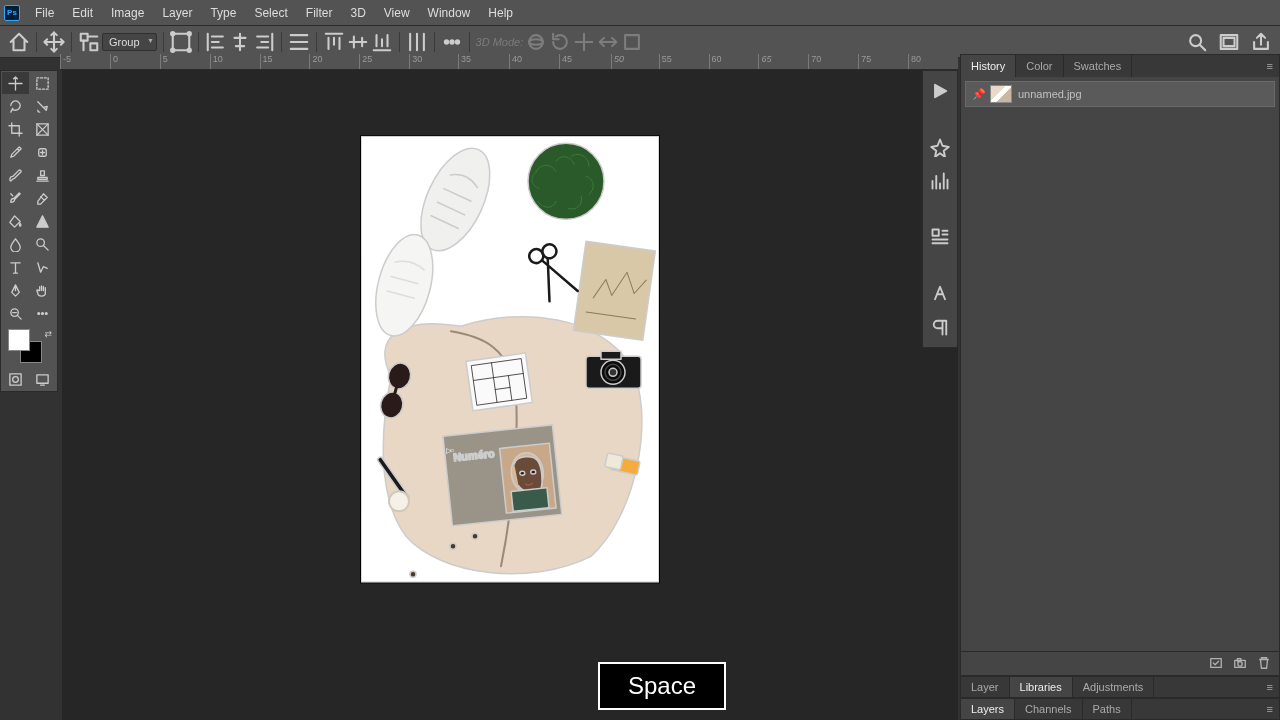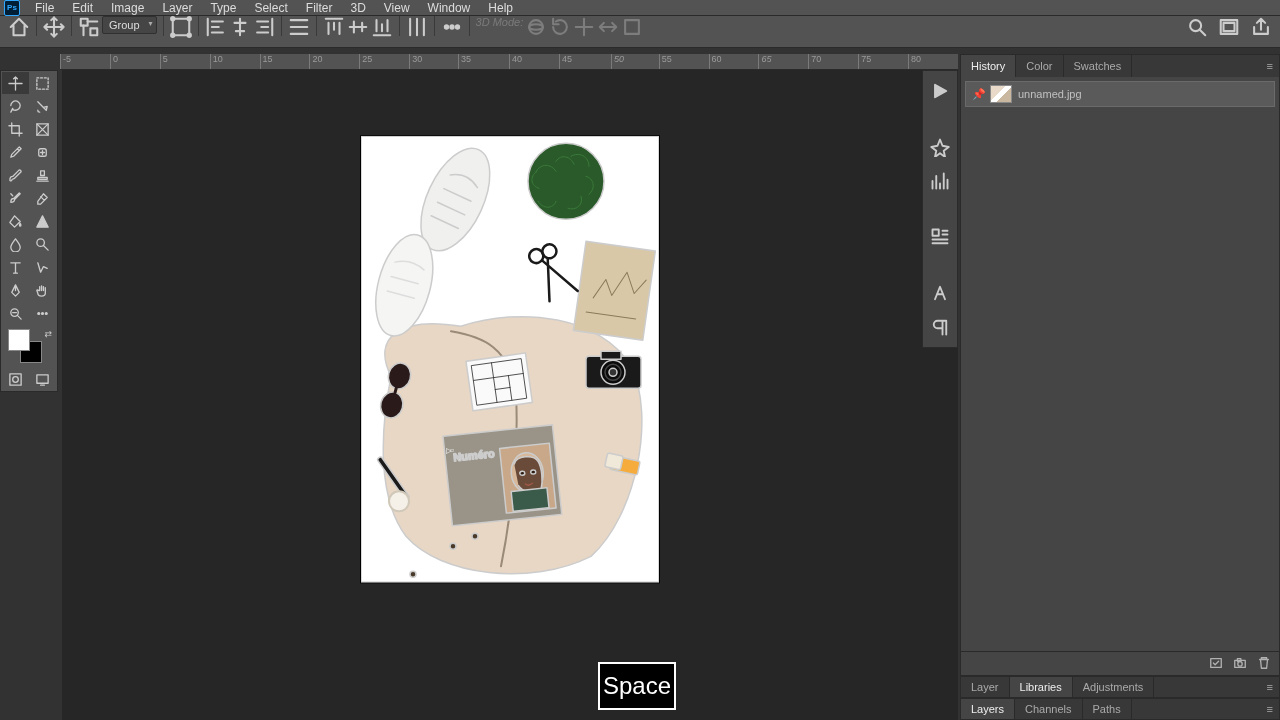--- a/index.html
+++ b/index.html
@@ -1,24 +1,24 @@
 <!DOCTYPE html>
 <html><head>
 <meta charset="utf-8">
 <style>
 *{box-sizing:border-box;margin:0;padding:0;font-family:"Segoe UI",Arial,sans-serif;font-size:11px;user-select:none}
 body{background:#323232;color:#c0c0c0;width:1280px;height:720px;overflow:hidden;position:relative}
 
 
-.menubar{height:16px;background:#535353;display:flex;align-items:center;padding:0 4px;gap:0;border-bottom:1px solid #2a2a2a}
+.menubar{height:26px;background:#535353;display:flex;align-items:center;padding:0 4px;gap:0;border-bottom:1px solid #2a2a2a}
 .menubar .logo{width:16px;height:16px;background:#001e36;border:1px solid #31a8ff;border-radius:2px;display:flex;align-items:center;justify-content:center;color:#31a8ff;font-size:8px;font-weight:bold;margin-right:6px}
 .menubar .mi{padding:3px 9px;color:#ddd;cursor:pointer;font-size:12px}
 
 
-.optbar{height:32px;background:#535353;display:flex;align-items:flex-start;padding:0 8px;gap:2px;border-bottom:1px solid #2a2a2a;position:relative}
+.optbar{height:32px;background:#535353;display:flex;align-items:center;padding:0 8px;gap:2px;border-bottom:1px solid #2a2a2a;position:relative}
 .optbar .ibtn{width:22px;height:22px;display:flex;align-items:center;justify-content:center;color:#ccc;cursor:pointer;border-radius:2px}
 .optbar .sep{width:1px;height:20px;background:#3a3a3a;margin:0 4px}
 .optbar .dd{background:#454545;border:1px solid #303030;padding:2px 16px 2px 6px;font-size:11px;color:#ddd;position:relative;border-radius:2px;cursor:pointer}
 .optbar .dd:after{content:"▾";position:absolute;right:3px;top:2px;font-size:8px;color:#aaa}
 .optbar .right{margin-left:auto;display:flex;gap:10px;align-items:center}
 .optbar .dim{opacity:.35}
 
 
 .ruler-h{position:absolute;top:54px;left:60px;right:322px;height:16px;background:#535353;border-bottom:1px solid #2a2a2a;overflow:hidden}
 .ruler-h .tick{position:absolute;top:0;height:16px;border-left:1px solid #7a7a7a;font-size:9px;color:#9a9a9a;padding-left:2px}
@@ -36,21 +36,21 @@
 
 .canvas-wrap{position:absolute;top:70px;left:62px;right:322px;bottom:0;background:#262626;overflow:hidden}
 .doc{position:absolute;left:50%;top:50%;width:298px;height:446px;transform:translate(-50%,-58%);background:#fff;box-shadow:0 0 0 1px #000}
 .doc svg{width:100%;height:100%;display:block}
 
 
 .cursor{position:absolute;left:384px;top:373px;font-size:12px;color:#ddd;pointer-events:none}
 .cursor:before{content:"▹";margin-right:-2px}
 
 
-.keyov{position:absolute;left:598px;top:662px;padding:8px 3px;border:2px solid #fff;background:#000;color:#fff;font-size:24px;font-family:Arial}
+.keyov{position:absolute;left:598px;top:662px;padding:8px 28px;border:2px solid #fff;background:#000;color:#fff;font-size:24px;font-family:Arial}
 
 
 .dockR{position:absolute;top:70px;right:322px;width:36px;background:#454545;border:1px solid #2a2a2a;display:flex;flex-direction:column;align-items:center;gap:14px;padding:10px 0}
 .dockR .di{width:20px;height:20px;color:#ccc;cursor:pointer;display:flex;align-items:center;justify-content:center}
 .dockR .dspace{height:8px}
 
 
 .panels{position:absolute;top:54px;right:0;width:320px;bottom:0;display:flex;flex-direction:column;background:#323232}
 .pgroup{background:#454545;border:1px solid #2a2a2a;margin-bottom:0;display:flex;flex-direction:column}
 .pgroup .tabs{display:flex;height:22px;background:#383838;align-items:stretch}

